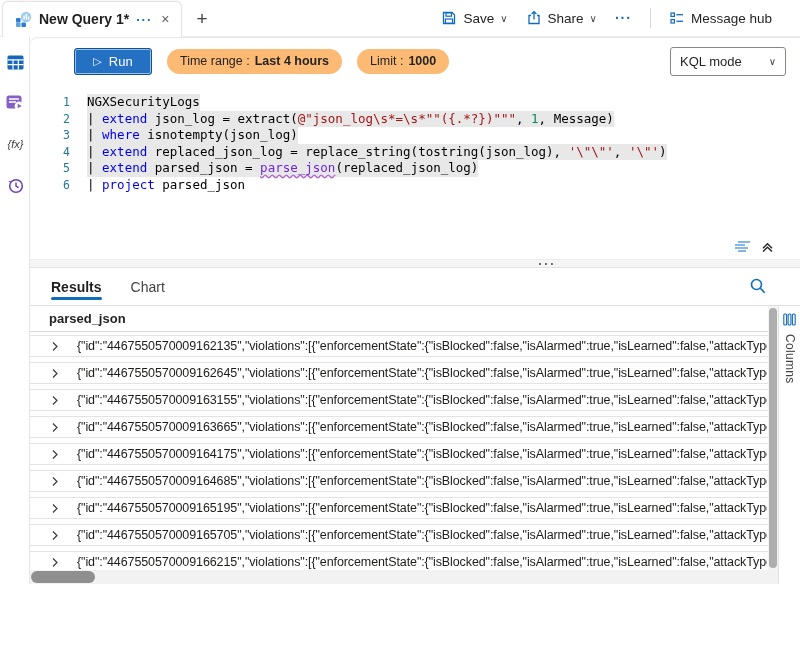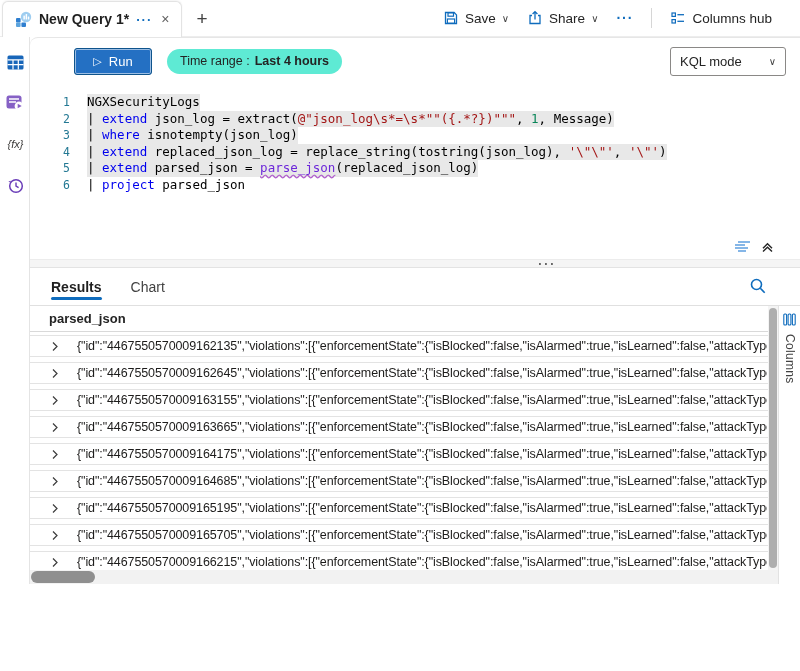--- a/index.html
+++ b/index.html
@@ -33,21 +33,21 @@
   .fx-glyph { font-size:11px; color:#3b3a39; font-style:italic; white-space:nowrap; }
   .content { flex:1; display:flex; flex-direction:column; min-width:0; }
 
   
   .query-panel { height:222px; flex:0 0 222px; border-top:1px solid #e6e6e6; border-top-left-radius:8px; position:relative; background:#fff; }
   .toolbar { height:46px; display:flex; align-items:center; padding:0 14px 0 44px; }
   .run-btn { display:flex; align-items:center; justify-content:center; gap:7px; width:78px; height:27px;
              background:#2470c3; border:1px solid #0f548c; border-radius:3px; color:#fff; font-size:13px; cursor:pointer;
              box-shadow: inset 0 0 0 1px rgba(255,255,255,.55); font-family:inherit; }
   .run-play { font-size:11px; }
-  .pill { display:flex; align-items:center; gap:5px; background:#5eead4; border-radius:13px; height:25px; padding:0 13px; font-size:12.5px; color:#242424; margin-left:15px; cursor:pointer; white-space:nowrap; }
+  .pill { display:flex; align-items:center; gap:5px; background:#fdba74; border-radius:13px; height:25px; padding:0 13px; font-size:12.5px; color:#242424; margin-left:15px; cursor:pointer; white-space:nowrap; }
   .pill b { font-weight:700; }
   .mode-dd { margin-left:auto; display:flex; align-items:center; justify-content:space-between; width:116px; height:29px;
              border:1px solid #8a8886; border-radius:3px; background:#fff; padding:0 9px; font-size:13px; color:#242424; cursor:pointer; }
   .mode-dd .chev { font-size:10px; color:#424242; }
 
   
   .editor { padding-top:10px; font-family:"DejaVu Sans Mono", monospace; font-size:12.5px; }
   .ed-line { display:flex; height:16.5px; line-height:16.5px; white-space:pre; }
   .ed-num { width:40px; text-align:right; color:#237893; font-size:11.5px; flex:0 0 40px; }
   .ed-code { margin-left:17px; color:#000; }
@@ -131,21 +131,21 @@
       </button>
       <button class="act act-more">···</button>
       <div class="vdiv"></div>
       <button class="act">
         <svg width="16" height="16" viewBox="0 0 16 16">
           <rect x="2" y="3" width="3.4" height="3.4" fill="none" stroke="#0f6cbd" stroke-width="1.2"></rect>
           <path d="M7.4 4.7h6.6" stroke="#0f6cbd" stroke-width="1.3"></path>
           <rect x="2" y="9.6" width="3.4" height="3.4" fill="none" stroke="#0f6cbd" stroke-width="1.2"></rect>
           <path d="M7.4 11.3h6.6" stroke="#0f6cbd" stroke-width="1.3"></path>
         </svg>
-        <span>Columns hub</span>
+        <span>Message hub</span>
       </button>
     </div>
   </header>
 
   <div class="main">
 
     <nav class="rail">
       <div class="rail-item">
         <svg width="17" height="15" viewBox="0 0 17 15">
           <rect x="0.5" y="0.5" width="16" height="14" rx="1.5" fill="#1866b9"></rect>
@@ -176,20 +176,24 @@
 
       <div class="query-panel">
         <div class="toolbar">
           <button class="run-btn">
             <span class="run-play">▷</span>
             <span>Run</span>
           </button>
           <div class="pill">
             <span>Time range :</span>
             <b>Last 4 hours</b>
+          </div>
+          <div class="pill">
+            <span>Limit :</span>
+            <b>1000</b>
           </div>
           <div class="mode-dd">
             <span>KQL mode</span>
             <span class="chev">∨</span>
           </div>
         </div>
 
         <div class="editor" id="editor-lines">
             <div class="ed-line"><span class="ed-num">1</span><span class="ed-code hl"><span class="tok-plain">NGXSecurityLogs</span></span></div>
             <div class="ed-line"><span class="ed-num">2</span><span class="ed-code hl"><span class="tok-plain">| </span><span class="tok-kw">extend</span><span class="tok-plain"> json_log = extract(</span><span class="tok-str">@"json_log\s*=\s*""({.*?})"""</span><span class="tok-plain">, </span><span class="tok-num">1</span><span class="tok-plain">, Message)</span></span></div>

